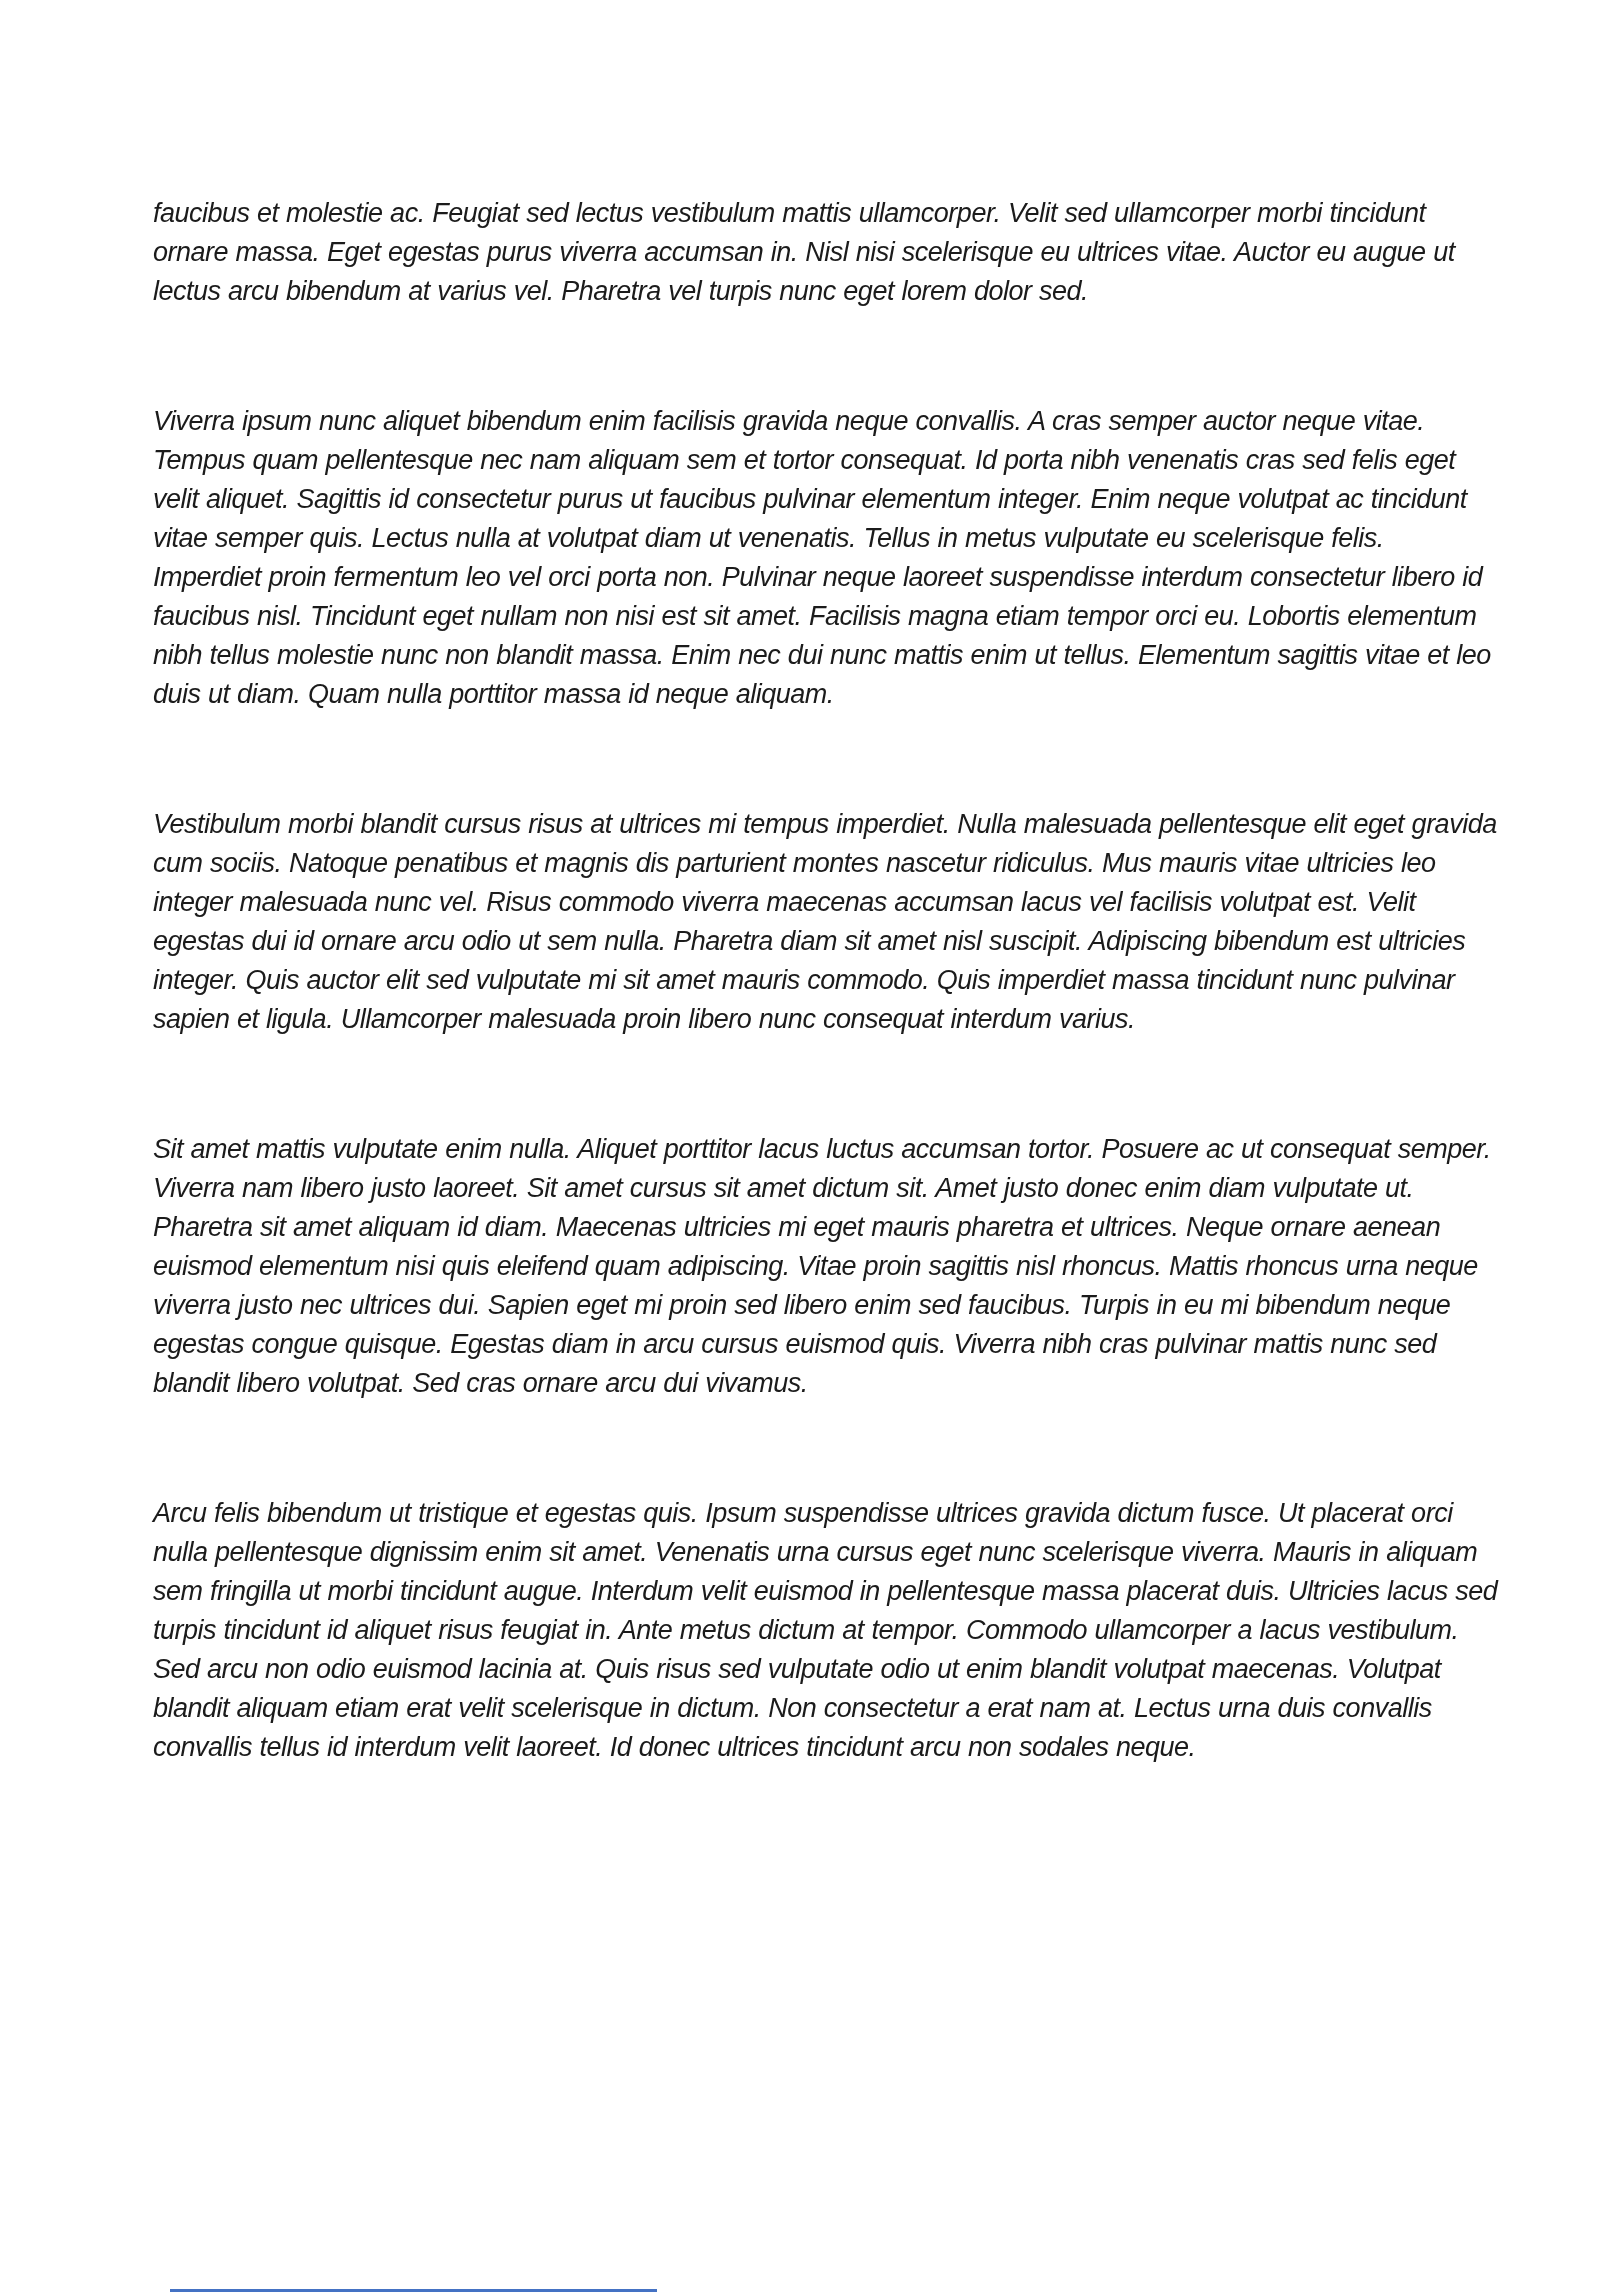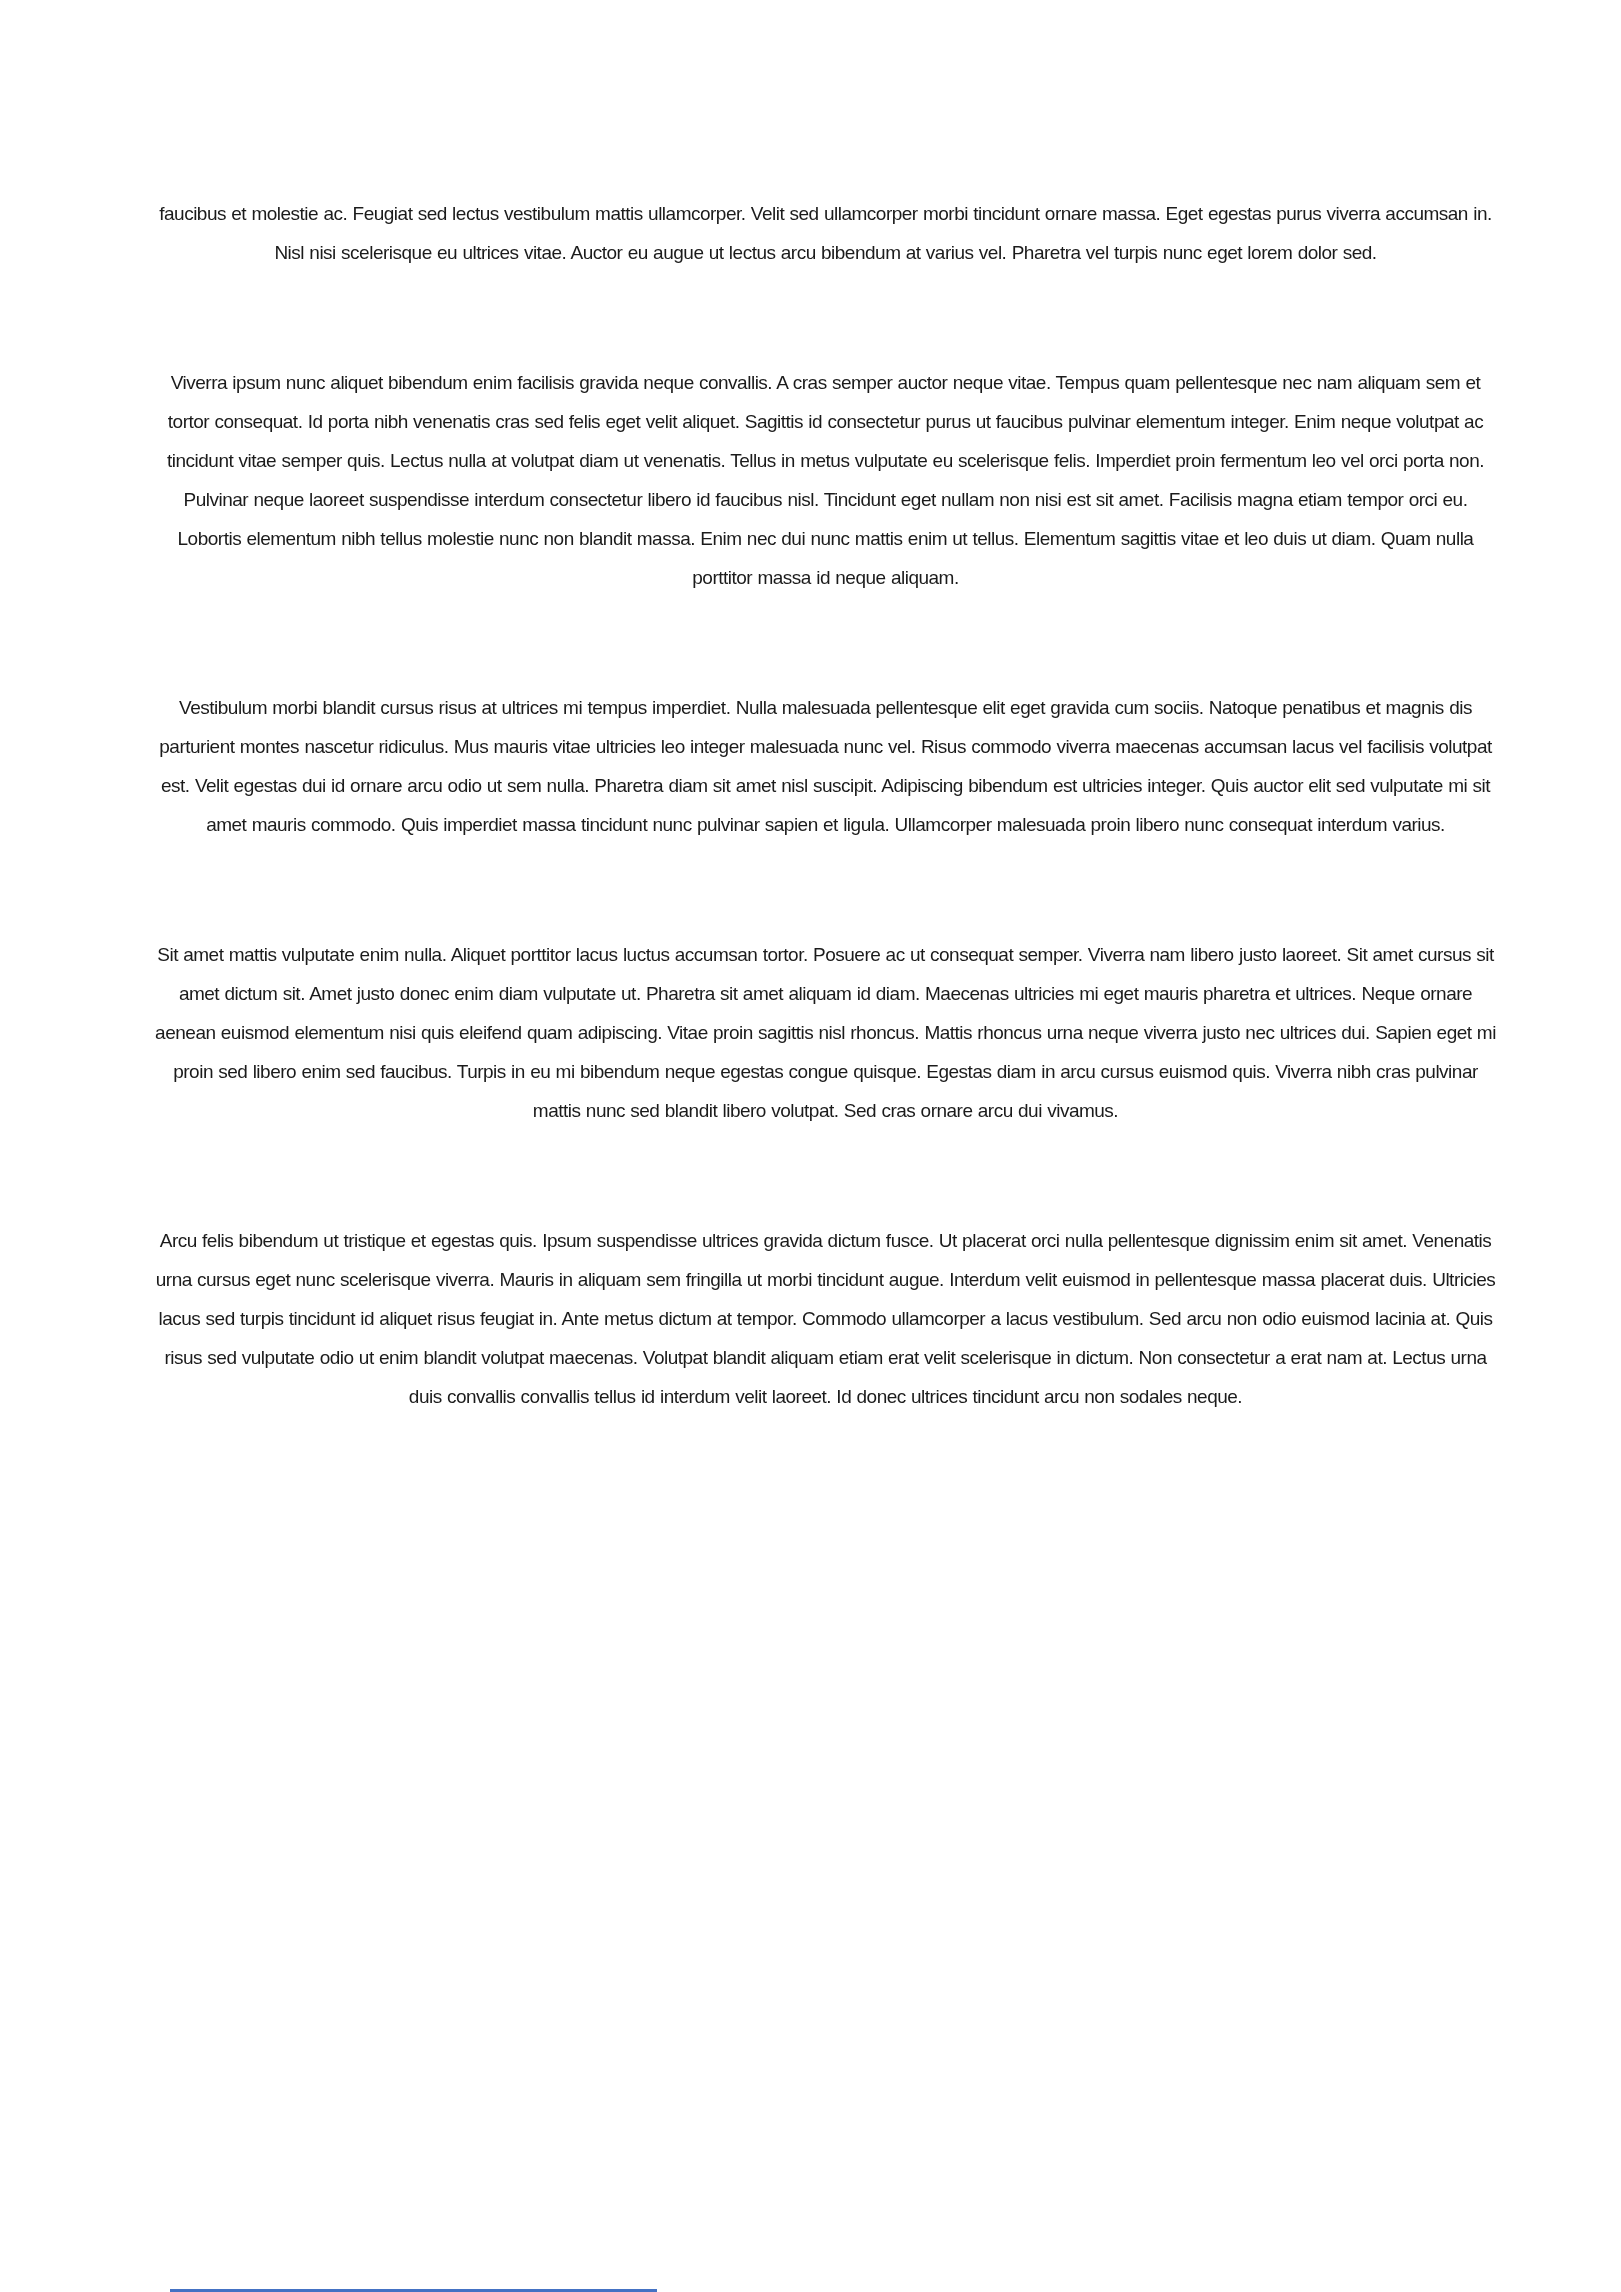--- a/index.html
+++ b/index.html
@@ -20,26 +20,27 @@
     background: #ffffff;
   }
   .content {
     position: absolute;
     left: 153px;
     top: 194px;
     width: 1345px;
   }
   .content p {
     margin: 0 0 91px 0;
-    font-size: 19px;
+    font-size: 27px;
     line-height: 39px;
     letter-spacing: -0.5px;
     color: #1b1b1b;
-    text-align: center;
+    text-align: left;
     word-spacing: 0.5px;
+    font-style: italic;
   }
   .content p:last-child {
     margin-bottom: 16px;
   }
   .partial-bottom-bar {
     position: absolute;
     left: 170px;
     bottom: 0;
     width: 487px;
     height: 3.9px;

